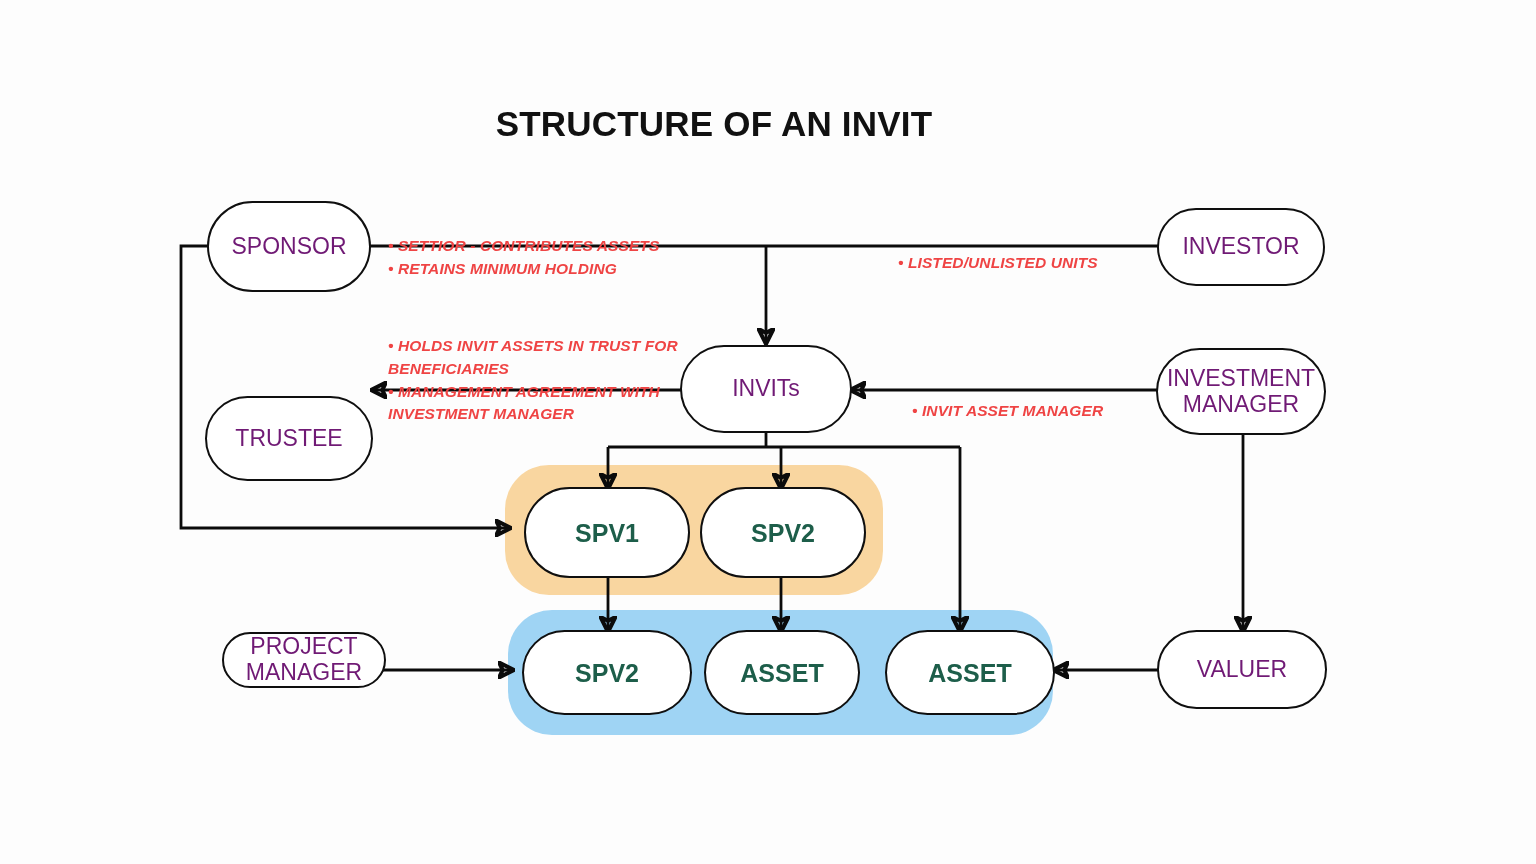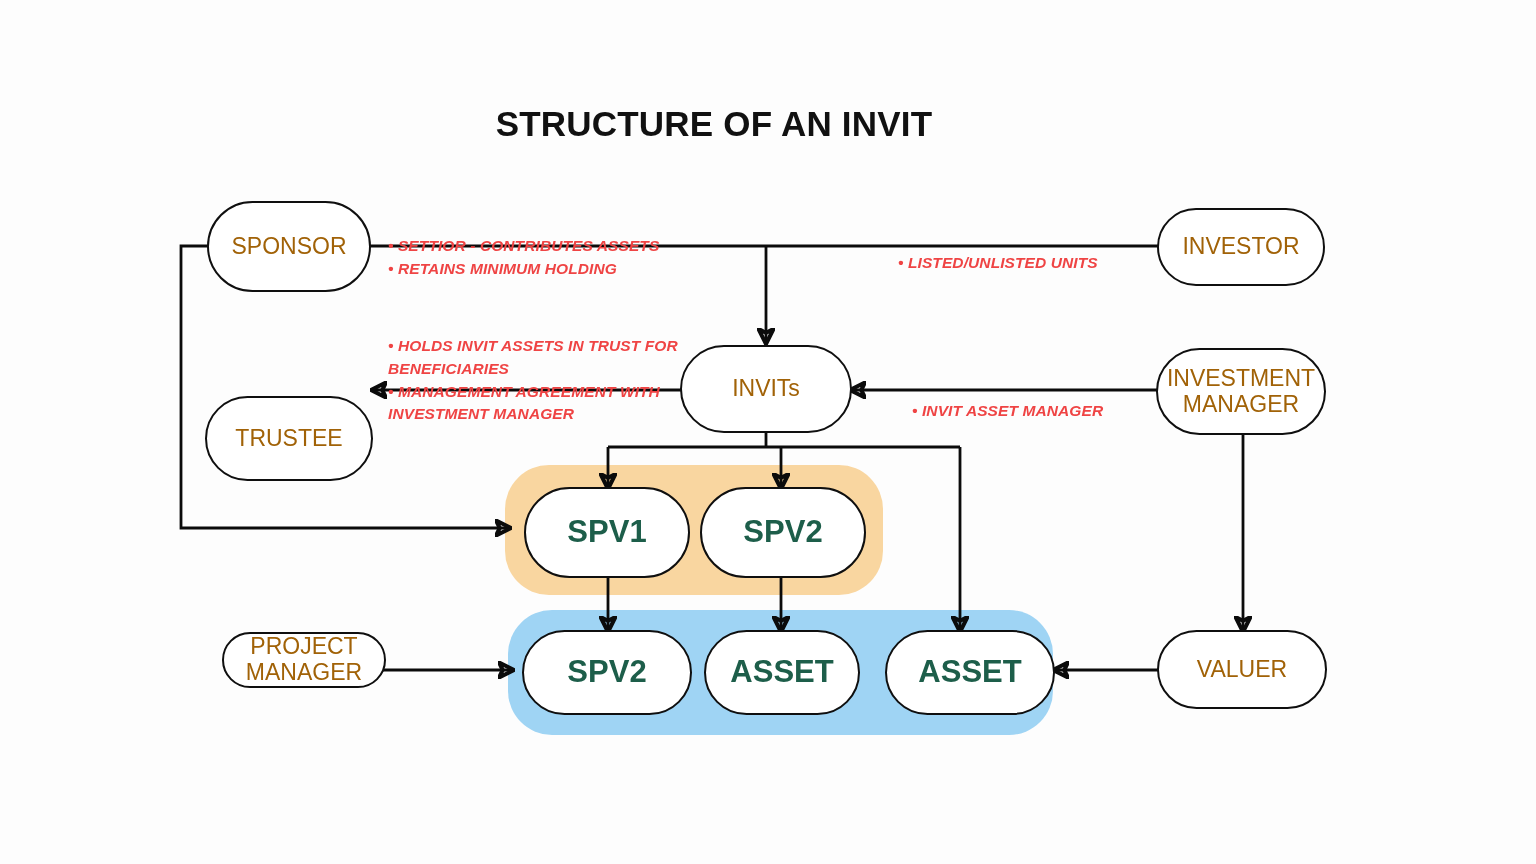--- a/index.html
+++ b/index.html
@@ -57,30 +57,30 @@
     position: absolute;
     box-sizing: border-box;
     background: #ffffff;
     border: 2.6px solid #0f0f0f;
     border-radius: 999px;
     display: flex;
     align-items: center;
     justify-content: center;
     text-align: center;
     line-height: 1.12;
-    color: #a16207;
+    color: #701a75;
     font-size: 23px;
     font-weight: 400;
     font-family: "Liberation Sans", sans-serif;
     z-index: 5;
   }
   .node.green {
     color: #1d5e4a;
     font-weight: 700;
-    font-size: 31px;
+    font-size: 25px;
   }
 
   
   .ann {
     position: absolute;
     font-style: italic;
     font-weight: 600;
     font-size: 15.5px;
     line-height: 1.47;
     color: #ef4444;

